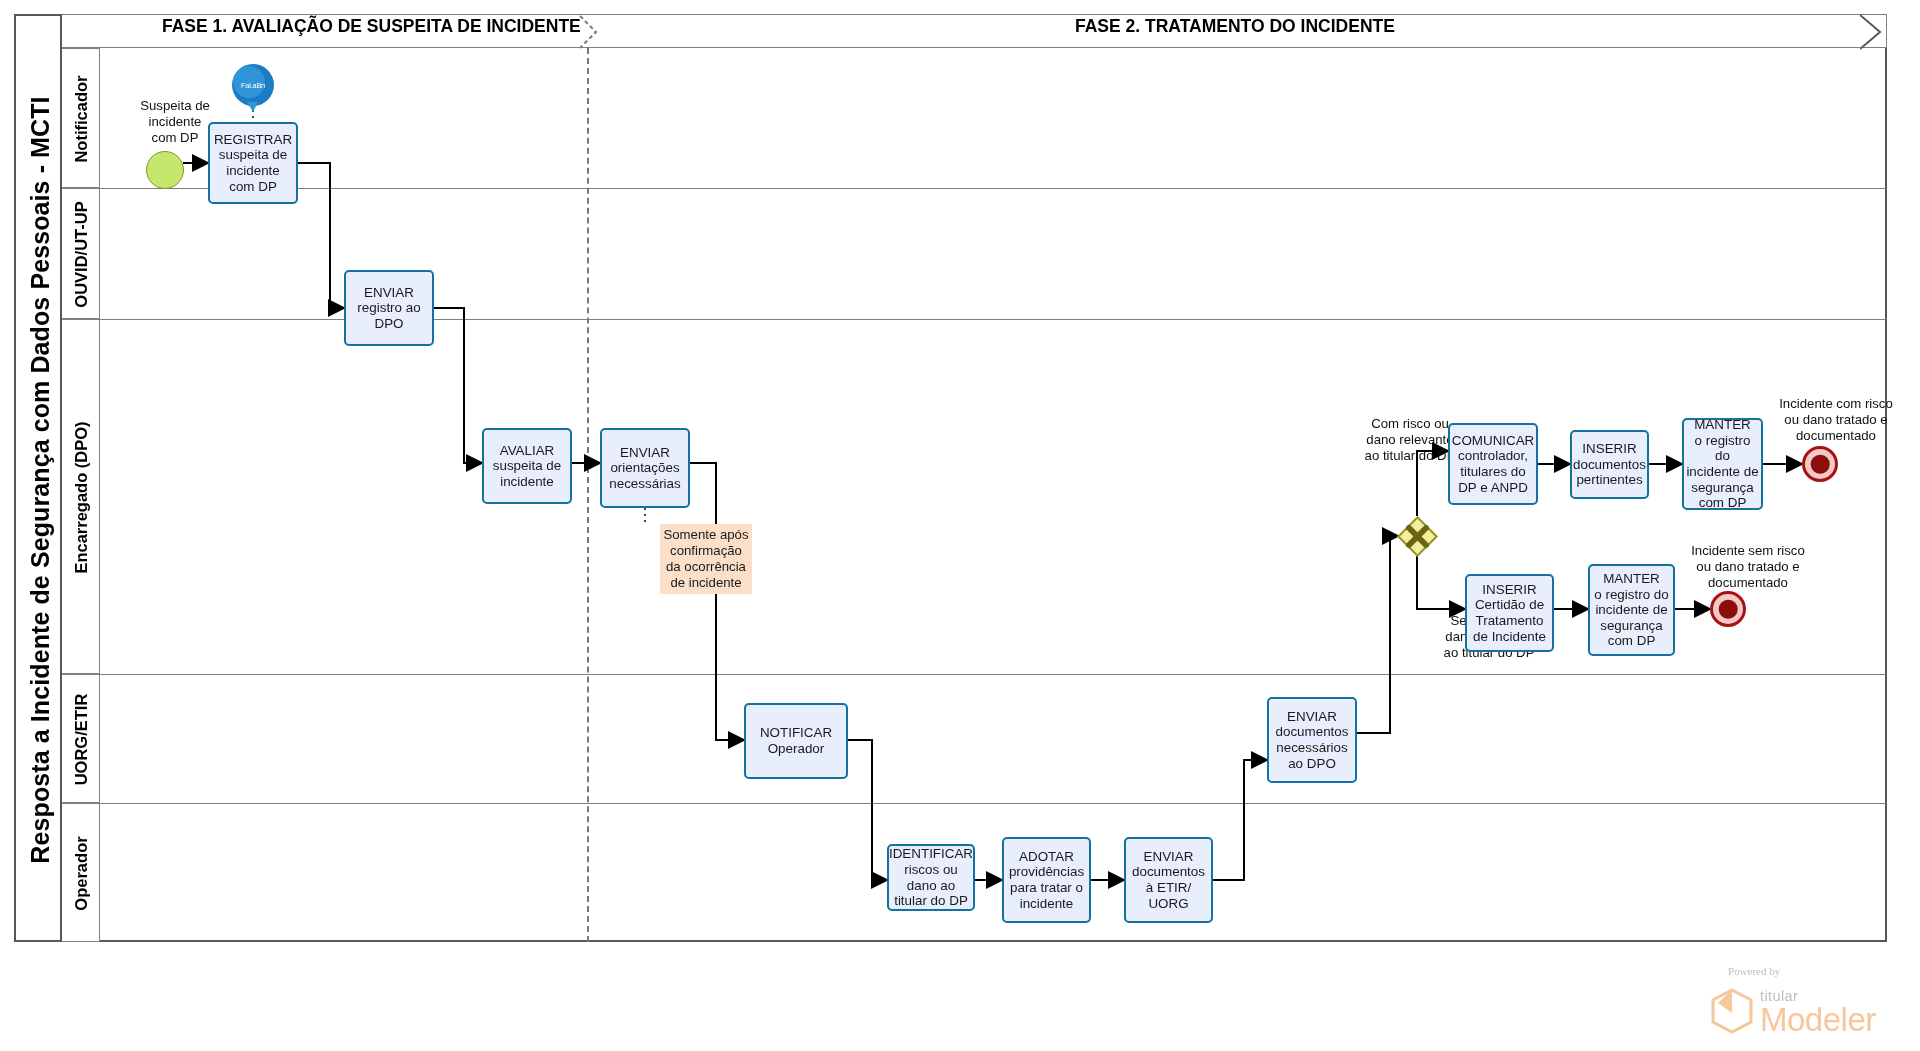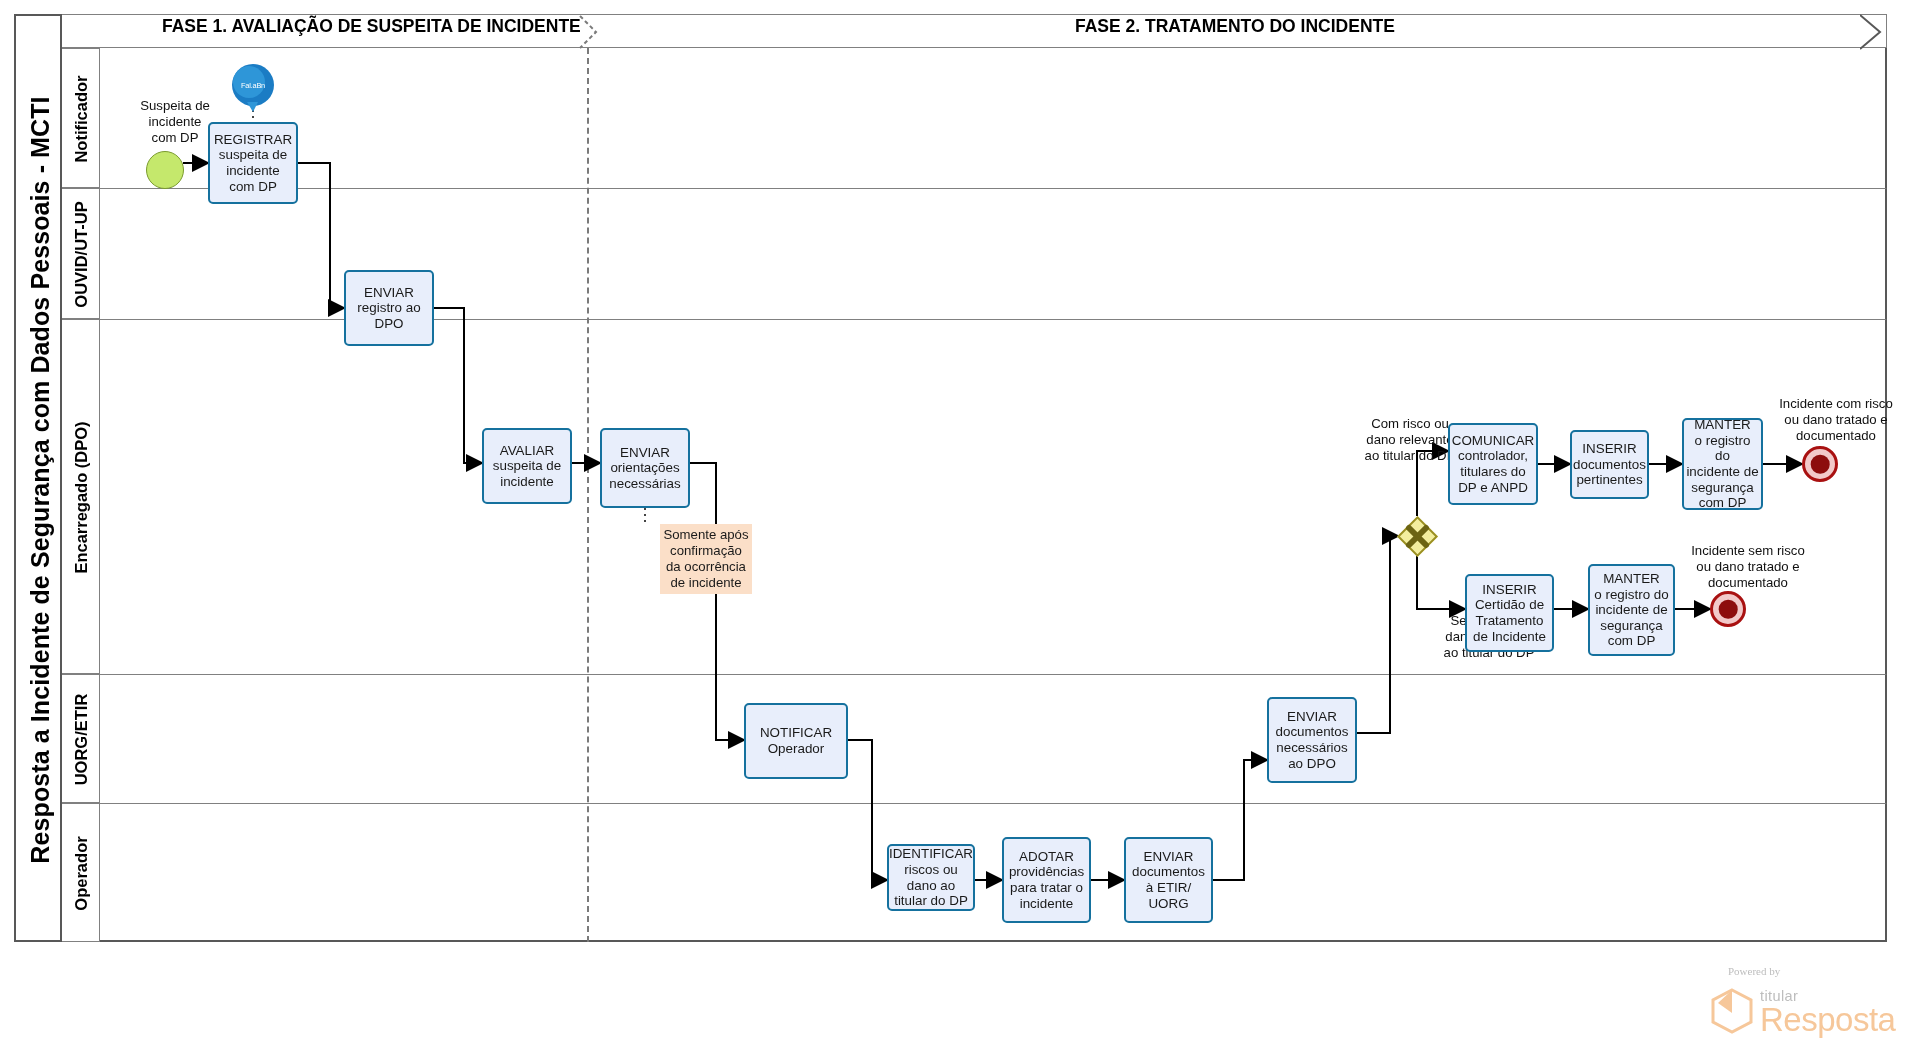--- a/index.html
+++ b/index.html
@@ -250,14 +250,14 @@
   <span>ENVIAR<br>documentos<br>à ETIR/<br>UORG</span>
 </div>
 
 <div class="wm" style="left:1710px;top:965px;width:200px;height:80px;">
   <div class="wm-powered" style="left:18px;top:0;">Powered by</div>
   <svg style="position:absolute;left:0;top:22px;width:44px;height:48px;">
     <path d="M22,3 L41,13 L41,35 L22,45 L3,35 L3,13 Z" fill="none" stroke="#f6c79a" stroke-width="3"></path>
     <path d="M22,3 L22,26 L8,16 Z" fill="#f6c79a"></path>
   </svg>
   <div class="wm-bizagi" style="left:50px;top:23px;">titular</div>
-  <div class="wm-modeler" style="left:50px;top:36px;">Resposta</div>
+  <div class="wm-modeler" style="left:50px;top:36px;">Modeler</div>
 </div>
 
 </body></html>

